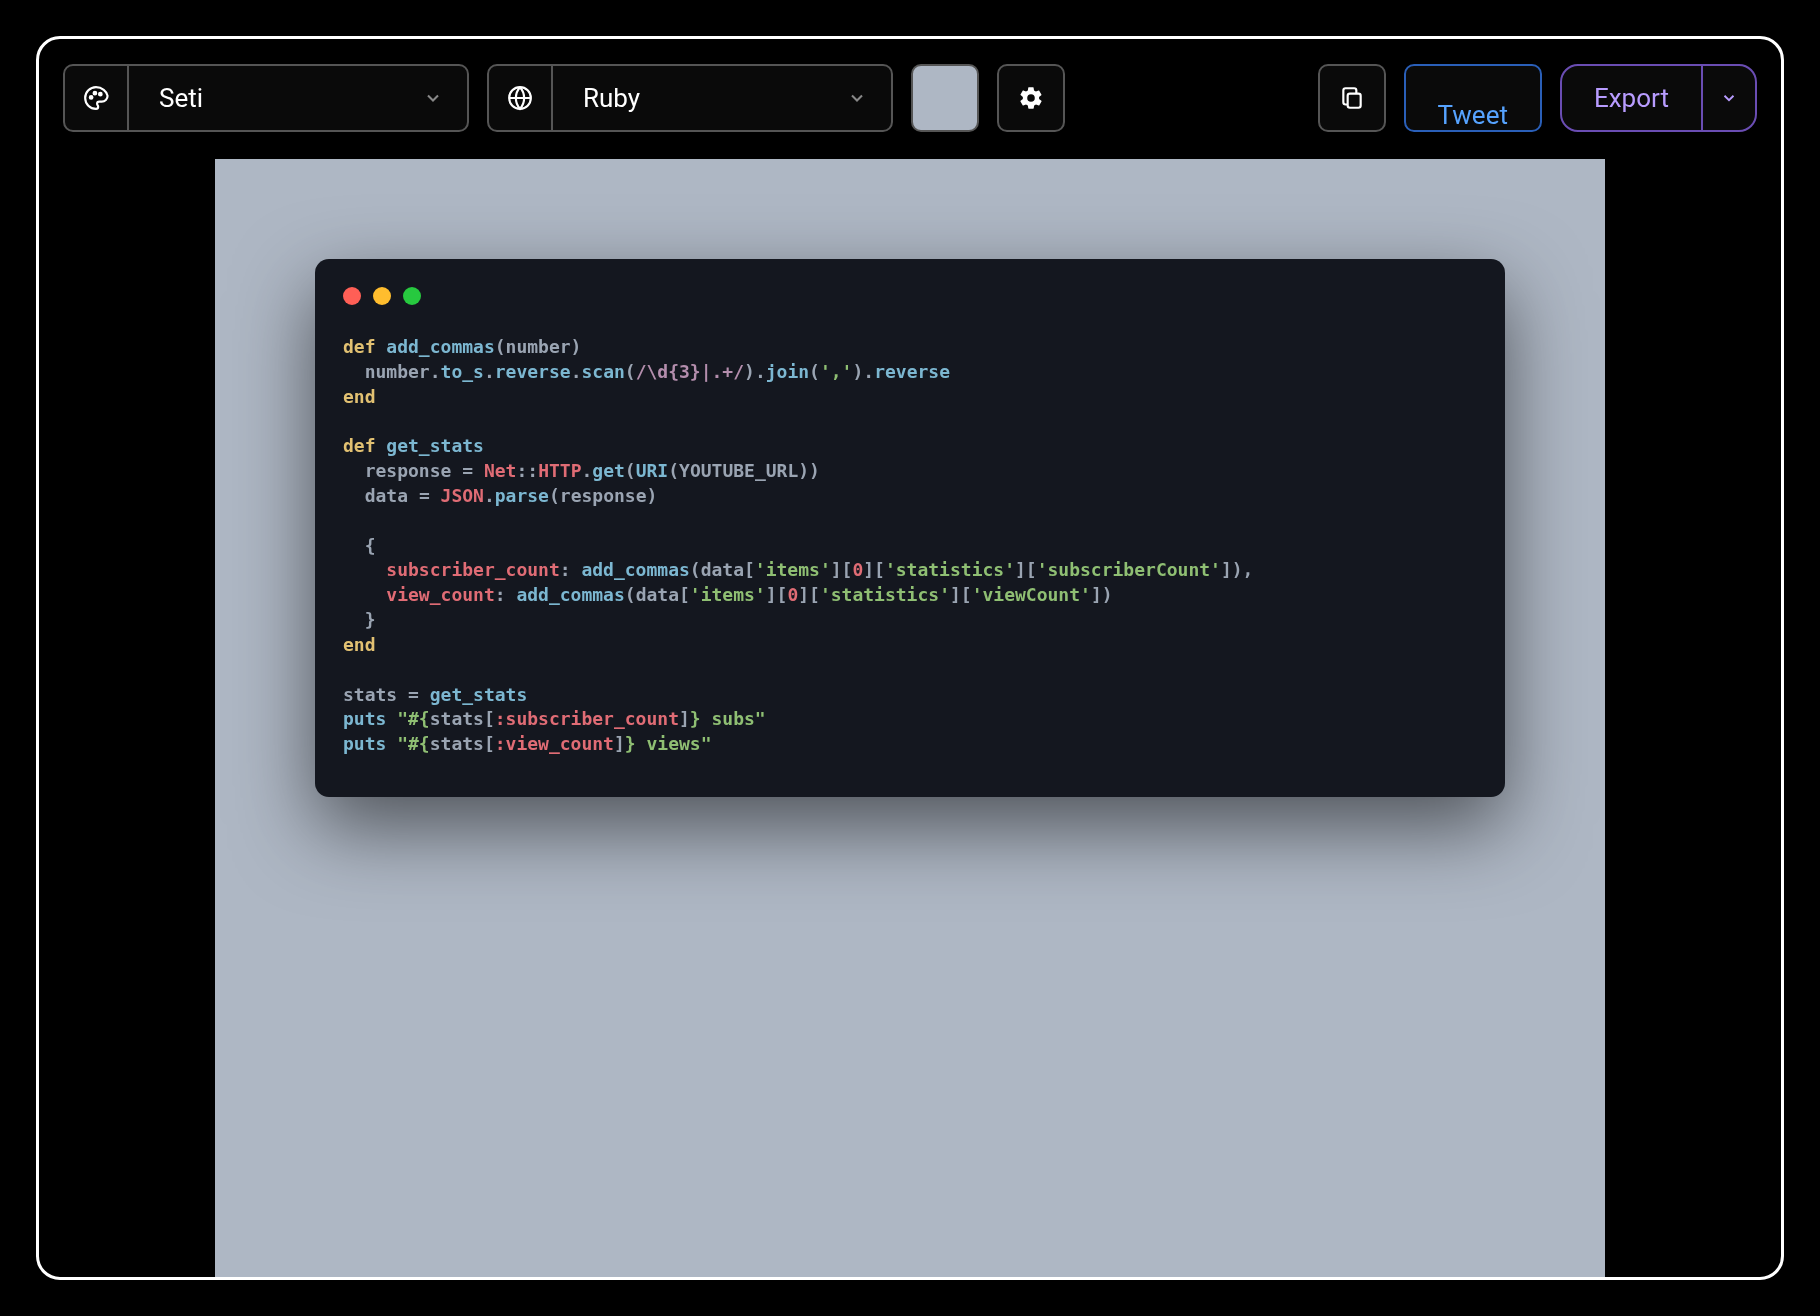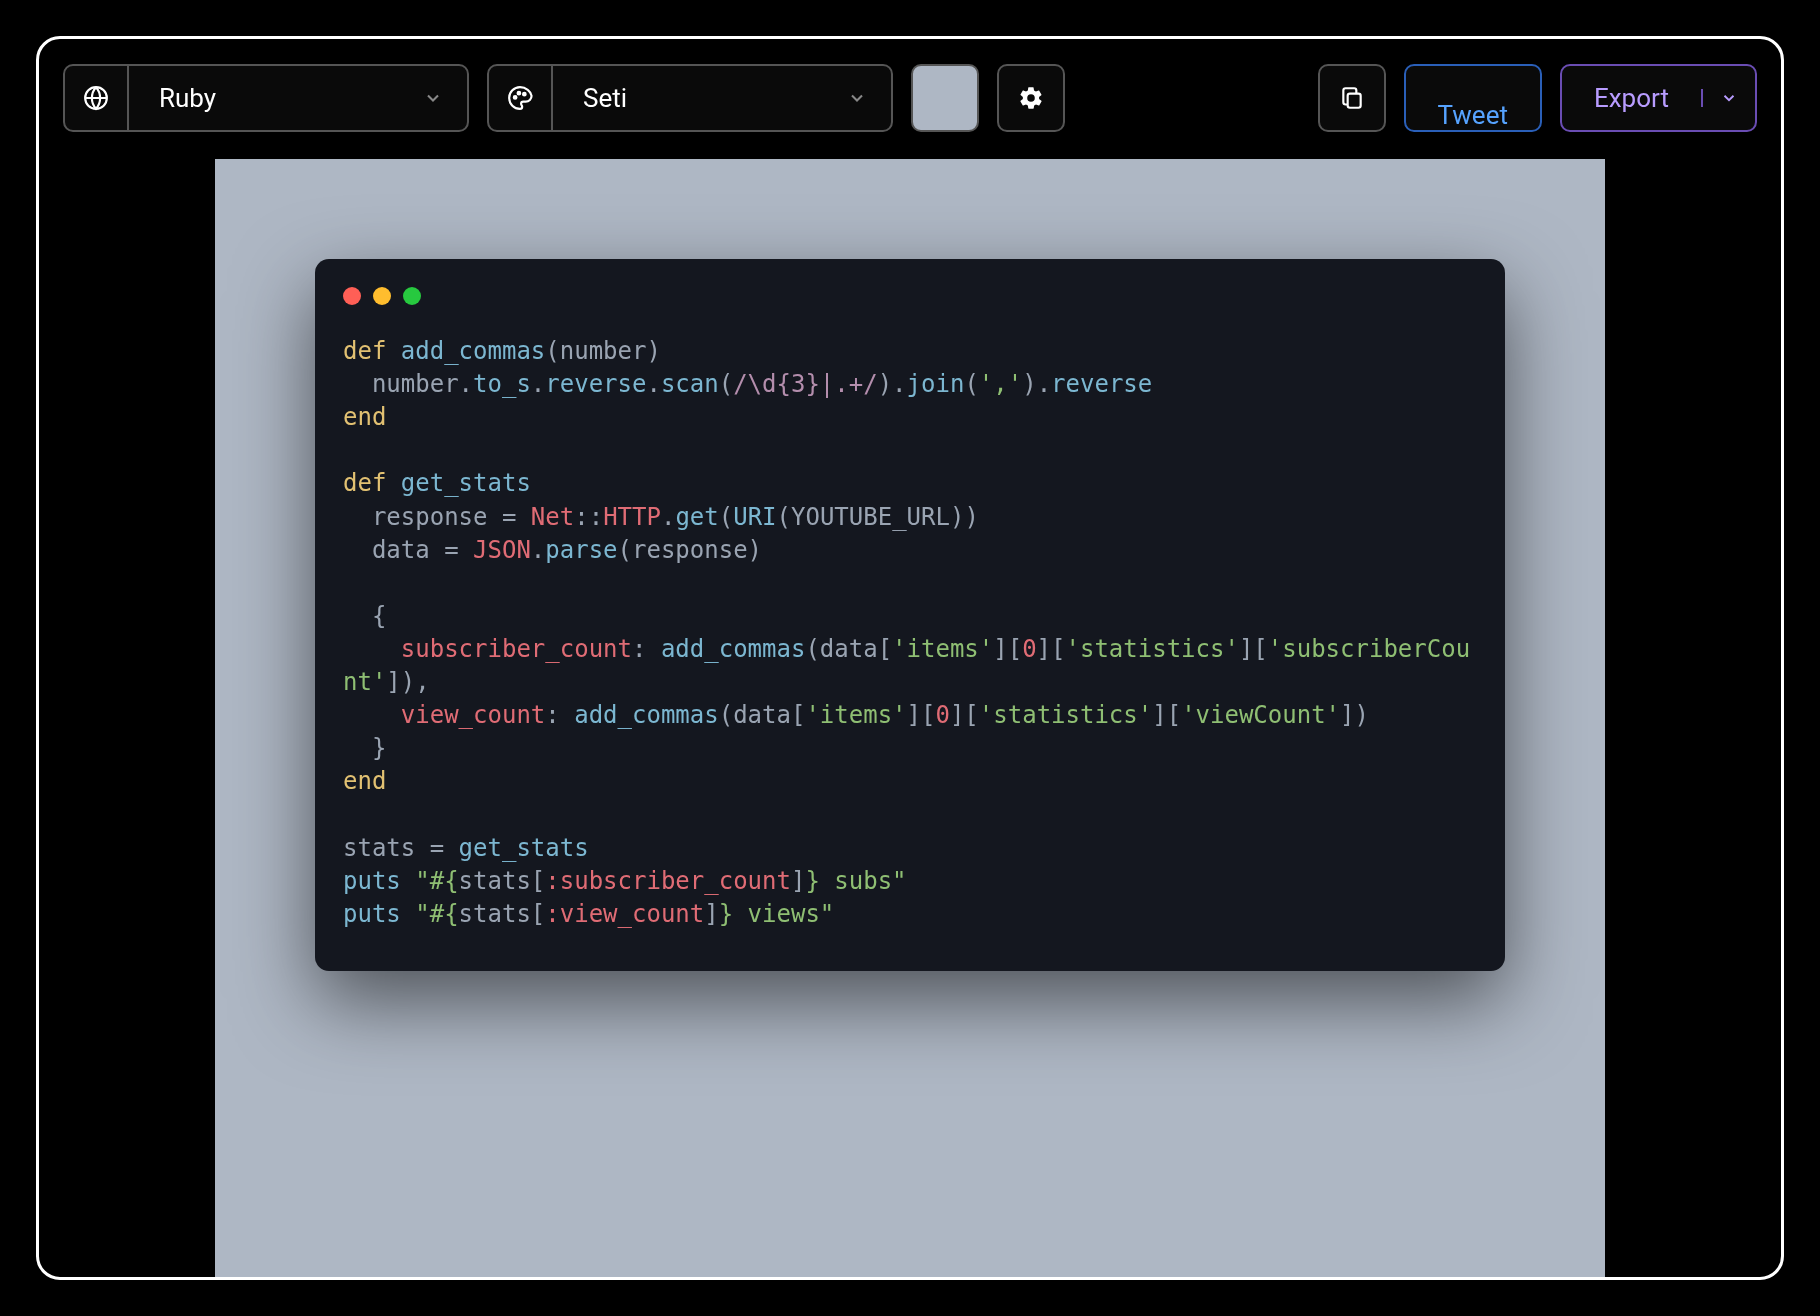--- a/index.html
+++ b/index.html
@@ -85,25 +85,24 @@
     color: #56a3ff;
     font-size: 26px;
     display: flex;
     align-items: flex-end;
     cursor: pointer;
     background: #0a0a0a;
   }
   .export-group {
     display: flex;
     border: 2px solid #6a4db3;
-    border-radius: 10px;
-    height: 68px;
-    overflow: hidden;
-    background: #0a0a0a;
-    align-items: center;
+    border-radius: 18px;
+    height: 68px;
+    overflow: hidden;
+    background: #0a0a0a;
   }
   .export-btn {
     padding: 0 32px;
     color: #b89cff;
     font-size: 26px;
     display: flex;
     align-items: center;
     cursor: pointer;
   }
   .export-chev {
@@ -140,25 +139,26 @@
     display: flex;
     gap: 12px;
     margin-bottom: 30px;
   }
   .dot { width: 18px; height: 18px; border-radius: 50%; }
   .dot.red { background: #ff5f56; }
   .dot.yellow { background: #ffbd2e; }
   .dot.green { background: #27c93f; }
   .code {
     font-family: "SF Mono", "Menlo", "Consolas", monospace;
-    font-size: 24px;
+    font-size: 18px;
     line-height: 1.38;
     white-space: pre-wrap;
     word-break: break-all;
     color: #9aa4b2;
+    font-weight: bold;
   }
   .kw   { color: #e2c172; }
   .fn   { color: #7cb7d1; }
   .id   { color: #9aa4b2; }
   .op   { color: #9aa4b2; }
   .pun  { color: #9aa4b2; }
   .cls  { color: #e06c75; }
   .const{ color: #9aa4b2; }
   .num  { color: #e06c75; }
   .re   { color: #b48ead; }
@@ -171,46 +171,46 @@
 </head>
 <body>
 
 <div class="app-frame">
 
   <div class="toolbar">
 
     <div class="tb-group">
       <div class="tb-iconcell">
         <svg width="26" height="26" viewBox="0 0 24 24" fill="none" stroke="currentColor" stroke-width="2">
-          <circle cx="12" cy="12" r="10"></circle>
-          <line x1="2" y1="12" x2="22" y2="12"></line>
-          <path d="M12 2a15 15 0 0 1 0 20a15 15 0 0 1 0-20"></path>
-        </svg>
-      </div>
-      <div class="tb-select lang-select">
-        <span>Ruby</span>
+          <path d="M12 2C6.5 2 2 6.5 2 12s4.5 10 10 10c1.1 0 2-.9 2-2 0-.5-.2-1-.5-1.3-.3-.4-.5-.8-.5-1.3 0-1.1.9-2 2-2h2.3c3 0 5.4-2.4 5.4-5.4C22 5.8 17.5 2 12 2z"></path>
+          <circle cx="7.5" cy="11.5" r="1.2" fill="currentColor"></circle>
+          <circle cx="11" cy="7.5" r="1.2" fill="currentColor"></circle>
+          <circle cx="16" cy="8.5" r="1.2" fill="currentColor"></circle>
+        </svg>
+      </div>
+      <div class="tb-select theme-select">
+        <span>Seti</span>
         <span class="chev">
           <svg width="20" height="20" viewBox="0 0 24 24" fill="none" stroke="currentColor" stroke-width="2.5">
               <polyline points="6 9 12 15 18 9"></polyline>
             </svg>
         </span>
       </div>
     </div>
 
     <div class="tb-group">
       <div class="tb-iconcell">
         <svg width="26" height="26" viewBox="0 0 24 24" fill="none" stroke="currentColor" stroke-width="2">
-          <path d="M12 2C6.5 2 2 6.5 2 12s4.5 10 10 10c1.1 0 2-.9 2-2 0-.5-.2-1-.5-1.3-.3-.4-.5-.8-.5-1.3 0-1.1.9-2 2-2h2.3c3 0 5.4-2.4 5.4-5.4C22 5.8 17.5 2 12 2z"></path>
-          <circle cx="7.5" cy="11.5" r="1.2" fill="currentColor"></circle>
-          <circle cx="11" cy="7.5" r="1.2" fill="currentColor"></circle>
-          <circle cx="16" cy="8.5" r="1.2" fill="currentColor"></circle>
-        </svg>
-      </div>
-      <div class="tb-select theme-select">
-        <span>Seti</span>
+          <circle cx="12" cy="12" r="10"></circle>
+          <line x1="2" y1="12" x2="22" y2="12"></line>
+          <path d="M12 2a15 15 0 0 1 0 20a15 15 0 0 1 0-20"></path>
+        </svg>
+      </div>
+      <div class="tb-select lang-select">
+        <span>Ruby</span>
         <span class="chev">
           <svg width="20" height="20" viewBox="0 0 24 24" fill="none" stroke="currentColor" stroke-width="2.5">
               <polyline points="6 9 12 15 18 9"></polyline>
             </svg>
         </span>
       </div>
     </div>
 
     <div class="color-swatch" style="background:#aeb7c4"></div>
 

